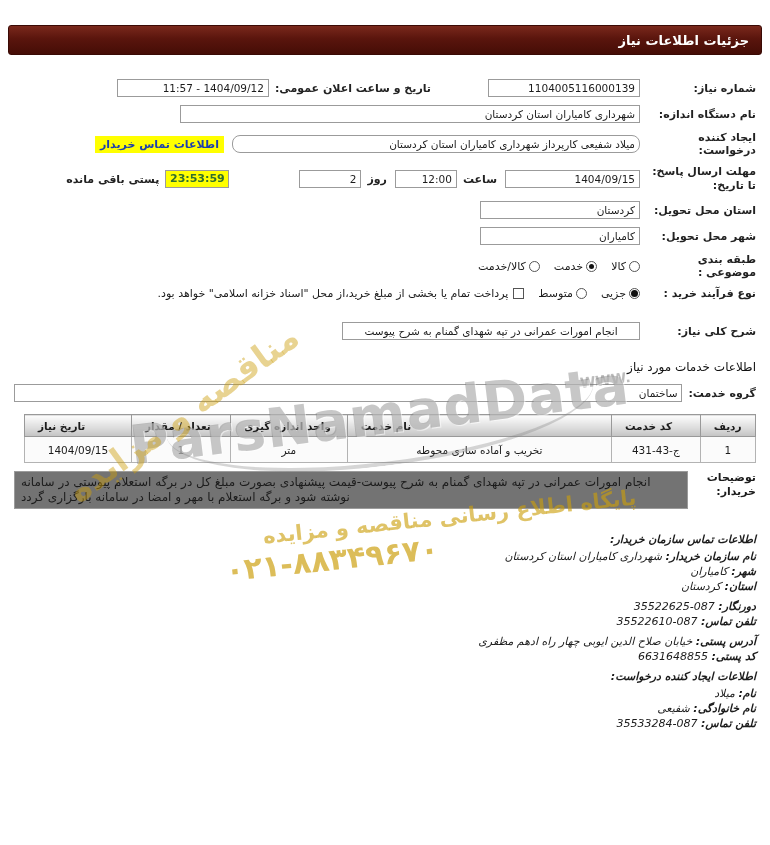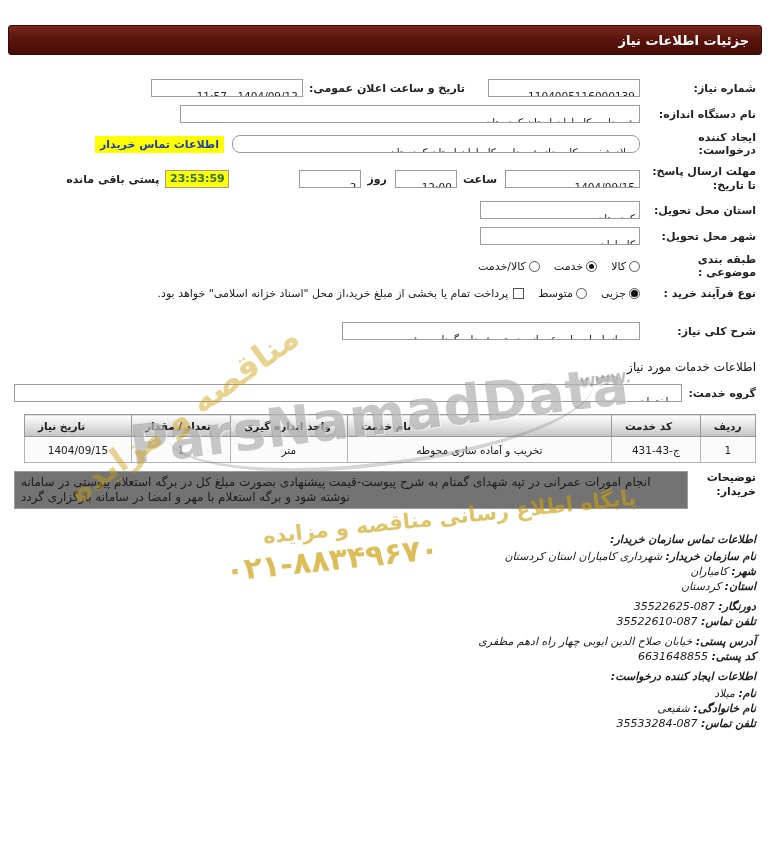--- a/index.html
+++ b/index.html
@@ -25,26 +25,26 @@
     position: relative; z-index: 1;
   }
   .form-area { padding: 24px 14px 0; position: relative; z-index: 1; }
   .row { display: flex; align-items: center; margin-bottom: 8px; }
   .lbl { font-weight: bold; white-space: nowrap; margin-left: 6px; color: #222; }
   .lbl-fixed { width: 110px; font-weight: bold; margin-left: 6px; color: #222; }
   .opt-lbl { margin-left: 14px; margin-right: 3px; white-space: nowrap; }
   .box {
     border: 1px solid #9b9b9b; background: #fff;
     height: 18px; line-height: 16px;
-    padding: 8px 4px; overflow: hidden; white-space: nowrap;
+    padding: 0 4px; overflow: hidden; white-space: nowrap;
     font-size: 10.5px;
   }
   .w152 { width: 152px; } .w460 { width: 460px; } .w408 { width: 408px; border-radius: 8px; }
   .w135 { width: 135px; } .w62 { width: 62px; } .w298 { width: 298px; }
-  .ml58 { margin-left: 23px; } .ml8 { margin-left: 8px; } .ml70 { margin-left: 70px; }
+  .ml58 { margin-left: 57px; } .ml8 { margin-left: 8px; } .ml70 { margin-left: 70px; }
   .grow { flex: 1; }
   .hl-link {
     background: #ffff00; color: #1b3fae; font-weight: bold;
     padding: 2px 5px; cursor: pointer; white-space: nowrap;
   }
   .countdown {
     background: #ffff00; color: #2f6f2f; font-weight: bold;
     border: 1px solid #9b9b9b; width: 64px; height: 18px; line-height: 16px;
     text-align: center; margin-left: 6px;
   }

